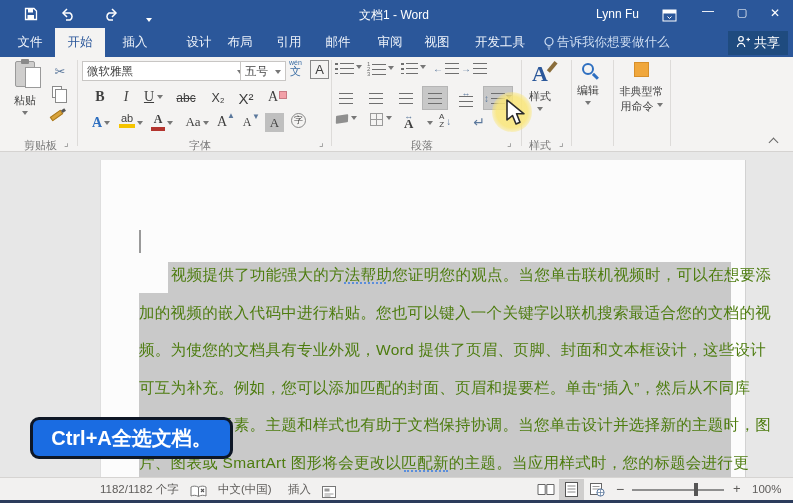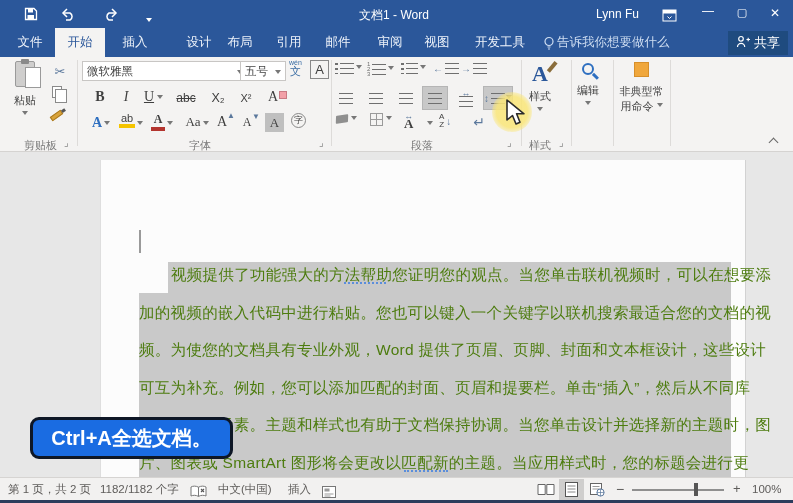--- a/index.html
+++ b/index.html
@@ -166,21 +166,21 @@
   <div class="ic" style="left:233px;top:3px;width:19px;height:19px;border:1px solid #888;font-size:13px">A</div>
 
   <div class="ic serif" style="left:14px;top:30px;width:18px;height:20px;font-weight:bold;font-size:14px">B</div>
   <div class="ic serif" style="left:42px;top:30px;width:14px;height:20px;font-style:italic;font-size:14px">I</div>
   <div class="ic serif" style="left:64px;top:30px;width:16px;height:20px;text-decoration:underline;font-size:14px">U</div>
   <div class="ic" style="left:80px;top:38px">
         <span class="da2"></span>
       </div>
   <div class="ic" style="left:96px;top:31px;width:26px;height:20px;text-decoration:line-through;font-size:12px">abc</div>
   <div class="ic" style="left:130px;top:31px;width:22px;height:20px;font-size:12.5px">X₂</div>
-  <div class="ic" style="left:158px;top:31px;width:22px;height:20px;font-size:11px">X²</div>
+  <div class="ic" style="left:158px;top:31px;width:22px;height:20px;font-size:15px">X²</div>
   <div class="ic serif" style="left:188px;top:30px;width:16px;height:20px;font-size:14px">A</div>
   <div class="ab" style="left:202px;top:34px;width:8px;height:8px;background:#f2a0a8;border:1px solid #c97a84"></div>
 
   <div class="ic serif" style="left:12px;top:57px;width:16px;height:18px;color:#2e6fc0;font-size:14px;font-weight:bold">A</div>
   <div class="ic" style="left:27px;top:64px">
         <span class="da2"></span>
       </div>
   <div class="ic" style="left:42px;top:55px;flex-direction:column">
     <span style="font-size:11px">ab</span>
     <span style="width:16px;height:4px;background:#f5c400"></span>
@@ -338,21 +338,20 @@
     </div>
 
 <div id="halo"></div>
 <div id="pointer">
   <svg width="22" height="28" viewBox="0 0 22 28">
         <path d="M2 1 L2 21 L7.5 16.5 L11 25 L15 23.2 L11.6 14.8 L19 14.8 Z" fill="#fff" stroke="#2b2b2b" stroke-width="1.6" stroke-linejoin="round"></path>
       </svg>
 </div>
 
 <div class="ab" id="status">
-  <div class="it" style="left:8px">第 1 页，共 2 页</div>
   <div class="it" style="left:100px">1182/1182 个字</div>
   <div class="it" style="left:190px;top:5px">
     <svg width="17" height="13">
           <path d="M1 2 C3 .8 6 .8 8.5 2.2 C11 .8 14 .8 16 2 V11 C14 10 11 10 8.5 11.4 C6 10 3 10 1 11 Z" fill="#fff" stroke="#777"></path>
           <path d="M8.5 2.2 V11.4" stroke="#777"></path>
           <path d="M11 4 l3 3 M14 4 l-3 3" stroke="#555" stroke-width="1.1"></path>
         </svg>
   </div>
   <div class="it" style="left:218px">中文(中国)</div>
   <div class="it" style="left:288px">插入</div>

